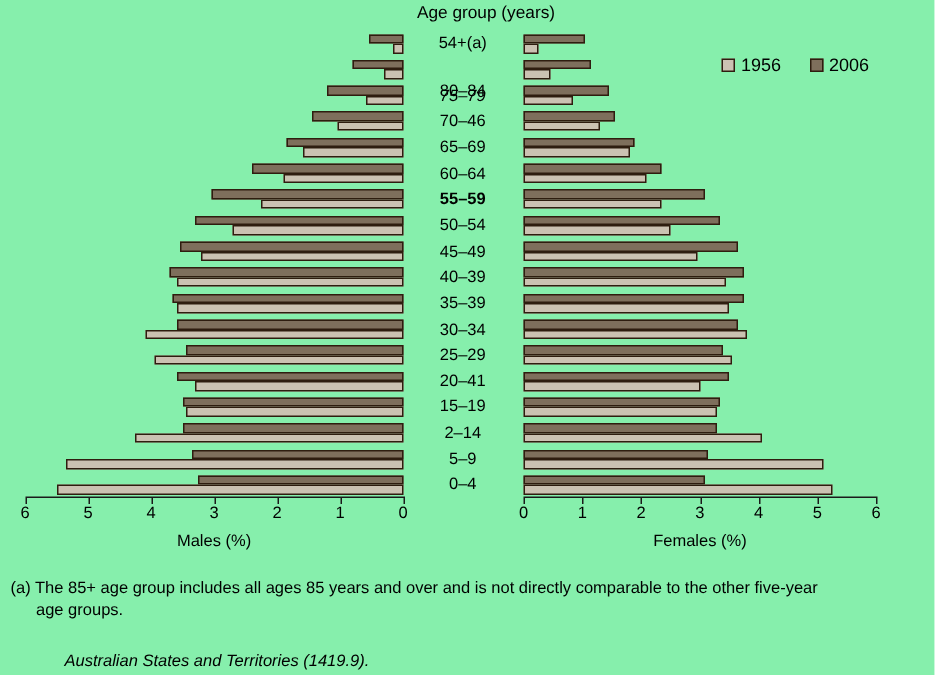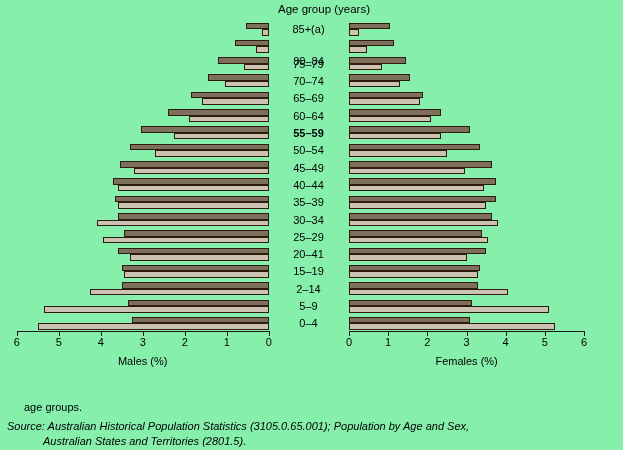--- a/index.html
+++ b/index.html
@@ -54,42 +54,52 @@
   .footnote { position: absolute; font-size: 11px; line-height: 14px; }
   .footnote.italic { font-style: italic; }
 </style>
 </head>
 <body>
 
 <div id="stage">
 
   <div class="abs chart-title">Age group (years)</div>
 
+  <div class="abs legend">
+    <div class="legend-item">
+      <span class="swatch" style="background: rgb(203, 194, 178);"></span>
+      <span>1956</span>
+    </div>
+    <div class="legend-item">
+      <span class="swatch" style="background: rgb(126, 111, 92);"></span>
+      <span>2006</span>
+    </div>
+  </div>
 
   <div id="plot">
       <div class="bar" style="left: 245.6px; top: 22.5px; width: 23.1px; background: rgb(126, 111, 92);"></div>
       <div class="bar" style="left: 262.4px; top: 29px; width: 6.3px; background: rgb(203, 194, 178);"></div>
       <div class="bar" style="left: 349px; top: 22.5px; width: 41.1285px; background: rgb(126, 111, 92);"></div>
       <div class="bar" style="left: 349px; top: 29px; width: 9.7925px; background: rgb(203, 194, 178);"></div>
-      <div class="age-label" style="top: 23px;">85+(a)</div>
+      <div class="age-label" style="top: 23px;">54+(a)</div>
       <div class="bar" style="left: 235.1px; top: 39.82px; width: 33.6px; background: rgb(126, 111, 92);"></div>
       <div class="bar" style="left: 256.1px; top: 46.32px; width: 12.6px; background: rgb(203, 194, 178);"></div>
       <div class="bar" style="left: 349px; top: 39.82px; width: 45.0455px; background: rgb(126, 111, 92);"></div>
       <div class="bar" style="left: 349px; top: 46.32px; width: 17.6265px; background: rgb(203, 194, 178);"></div>
       <div class="age-label" style="top: 55px;">80–84</div>
       <div class="bar" style="left: 218.3px; top: 57.14px; width: 50.4px; background: rgb(126, 111, 92);"></div>
       <div class="bar" style="left: 243.5px; top: 63.64px; width: 25.2px; background: rgb(203, 194, 178);"></div>
       <div class="bar" style="left: 349px; top: 57.14px; width: 56.7965px; background: rgb(126, 111, 92);"></div>
       <div class="bar" style="left: 349px; top: 63.64px; width: 33.2945px; background: rgb(203, 194, 178);"></div>
       <div class="age-label" style="top: 57.64px; font-style: italic;">75–79</div>
       <div class="bar" style="left: 207.8px; top: 74.46px; width: 60.9px; background: rgb(126, 111, 92);"></div>
       <div class="bar" style="left: 224.6px; top: 80.96px; width: 44.1px; background: rgb(203, 194, 178);"></div>
       <div class="bar" style="left: 349px; top: 74.46px; width: 60.7135px; background: rgb(126, 111, 92);"></div>
       <div class="bar" style="left: 349px; top: 80.96px; width: 50.921px; background: rgb(203, 194, 178);"></div>
-      <div class="age-label" style="top: 74.96px;">70–74</div>
+      <div class="age-label" style="top: 74.96px;">70–46</div>
       <div class="bar" style="left: 191px; top: 91.78px; width: 77.7px; background: rgb(126, 111, 92);"></div>
       <div class="bar" style="left: 201.5px; top: 98.28px; width: 67.2px; background: rgb(203, 194, 178);"></div>
       <div class="bar" style="left: 349px; top: 91.78px; width: 74.423px; background: rgb(126, 111, 92);"></div>
       <div class="bar" style="left: 349px; top: 98.28px; width: 70.506px; background: rgb(203, 194, 178);"></div>
       <div class="age-label" style="top: 92.28px;">65–69</div>
       <div class="bar" style="left: 167.9px; top: 109.1px; width: 100.8px; background: rgb(126, 111, 92);"></div>
       <div class="bar" style="left: 188.9px; top: 115.6px; width: 79.8px; background: rgb(203, 194, 178);"></div>
       <div class="bar" style="left: 349px; top: 109.1px; width: 92.0495px; background: rgb(126, 111, 92);"></div>
       <div class="bar" style="left: 349px; top: 115.6px; width: 82.257px; background: rgb(203, 194, 178);"></div>
       <div class="age-label" style="top: 109.6px;">60–64</div>
@@ -105,21 +115,21 @@
       <div class="age-label" style="top: 144.24px;">50–54</div>
       <div class="bar" style="left: 119.6px; top: 161.06px; width: 149.1px; background: rgb(126, 111, 92);"></div>
       <div class="bar" style="left: 134.3px; top: 167.56px; width: 134.4px; background: rgb(203, 194, 178);"></div>
       <div class="bar" style="left: 349px; top: 161.06px; width: 142.97px; background: rgb(126, 111, 92);"></div>
       <div class="bar" style="left: 349px; top: 167.56px; width: 115.552px; background: rgb(203, 194, 178);"></div>
       <div class="age-label" style="top: 161.56px;">45–49</div>
       <div class="bar" style="left: 113.3px; top: 178.38px; width: 155.4px; background: rgb(126, 111, 92);"></div>
       <div class="bar" style="left: 117.5px; top: 184.88px; width: 151.2px; background: rgb(203, 194, 178);"></div>
       <div class="bar" style="left: 349px; top: 178.38px; width: 146.887px; background: rgb(126, 111, 92);"></div>
       <div class="bar" style="left: 349px; top: 184.88px; width: 135.137px; background: rgb(203, 194, 178);"></div>
-      <div class="age-label" style="top: 178.88px;">40–44</div>
+      <div class="age-label" style="top: 178.88px;">40–39</div>
       <div class="bar" style="left: 115.4px; top: 195.7px; width: 153.3px; background: rgb(126, 111, 92);"></div>
       <div class="bar" style="left: 117.5px; top: 202.2px; width: 151.2px; background: rgb(203, 194, 178);"></div>
       <div class="bar" style="left: 349px; top: 195.7px; width: 146.887px; background: rgb(126, 111, 92);"></div>
       <div class="bar" style="left: 349px; top: 202.2px; width: 137.095px; background: rgb(203, 194, 178);"></div>
       <div class="age-label" style="top: 196.2px;">35–39</div>
       <div class="bar" style="left: 117.5px; top: 213.02px; width: 151.2px; background: rgb(126, 111, 92);"></div>
       <div class="bar" style="left: 96.5px; top: 219.52px; width: 172.2px; background: rgb(203, 194, 178);"></div>
       <div class="bar" style="left: 349px; top: 213.02px; width: 142.97px; background: rgb(126, 111, 92);"></div>
       <div class="bar" style="left: 349px; top: 219.52px; width: 148.846px; background: rgb(203, 194, 178);"></div>
       <div class="age-label" style="top: 213.52px;">30–34</div>
@@ -184,17 +194,17 @@
       <div class="axis-tick-label" style="left: 493.68px;">4</div>
       <div class="axis-tick" style="left: 544.85px; top: 331.5px;"></div>
       <div class="axis-tick-label" style="left: 532.85px;">5</div>
       <div class="axis-tick" style="left: 584.02px; top: 331.5px;"></div>
       <div class="axis-tick-label" style="left: 572.02px;">6</div>
     </div>
 
   <div class="axis-caption" style="left:406.6px;">Females (%)</div>
   <div class="axis-caption" style="left:82.7px;">Males (%)</div>
 
+  <div class="footnote" style="left:7px; top:385px;">(a) The 85+ age group includes all ages 85 years and over and is not directly comparable to the other five-year</div>
   <div class="footnote" style="left:24px; top:400px;">age groups.</div>
-  <div class="footnote italic" style="left:7px; top:419px;">Source: Australian Historical Population Statistics (3105.0.65.001); Population by Age and Sex,</div>
-  <div class="footnote italic" style="left:43px; top:434px;">Australian States and Territories (2801.5).</div>
+  <div class="footnote italic" style="left:43px; top:434px;">Australian States and Territories (1419.9).</div>
 
 </div>
 
 </body></html>

